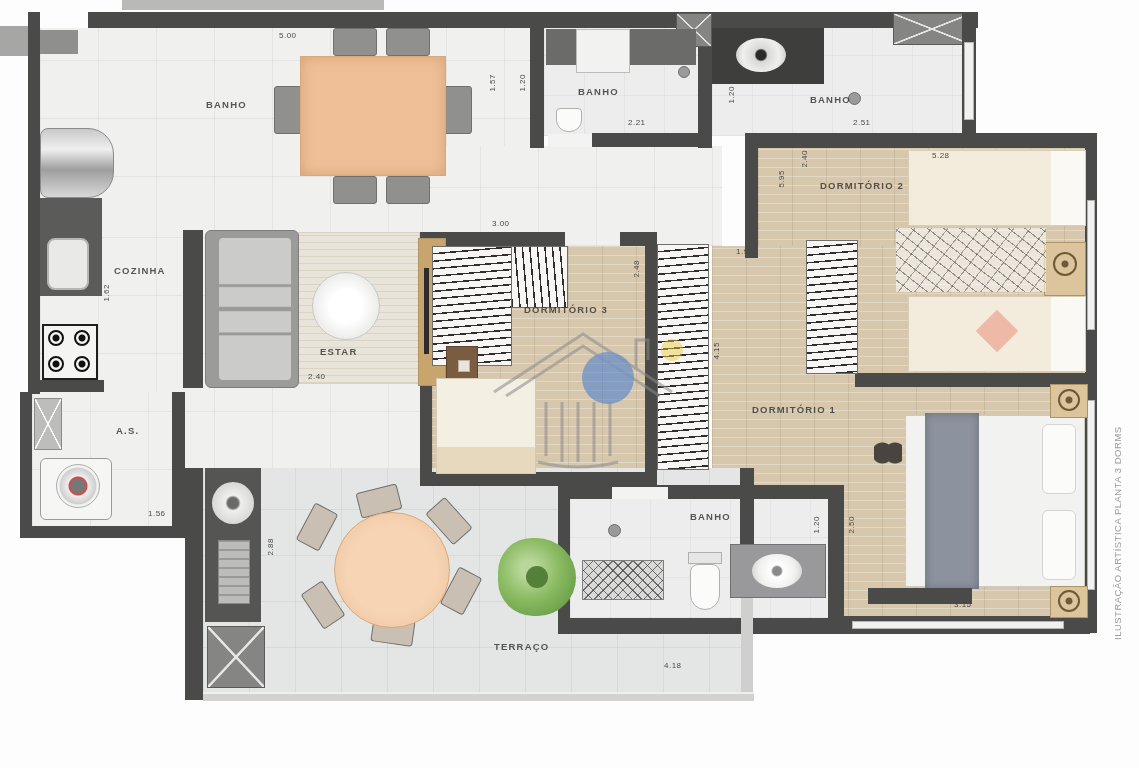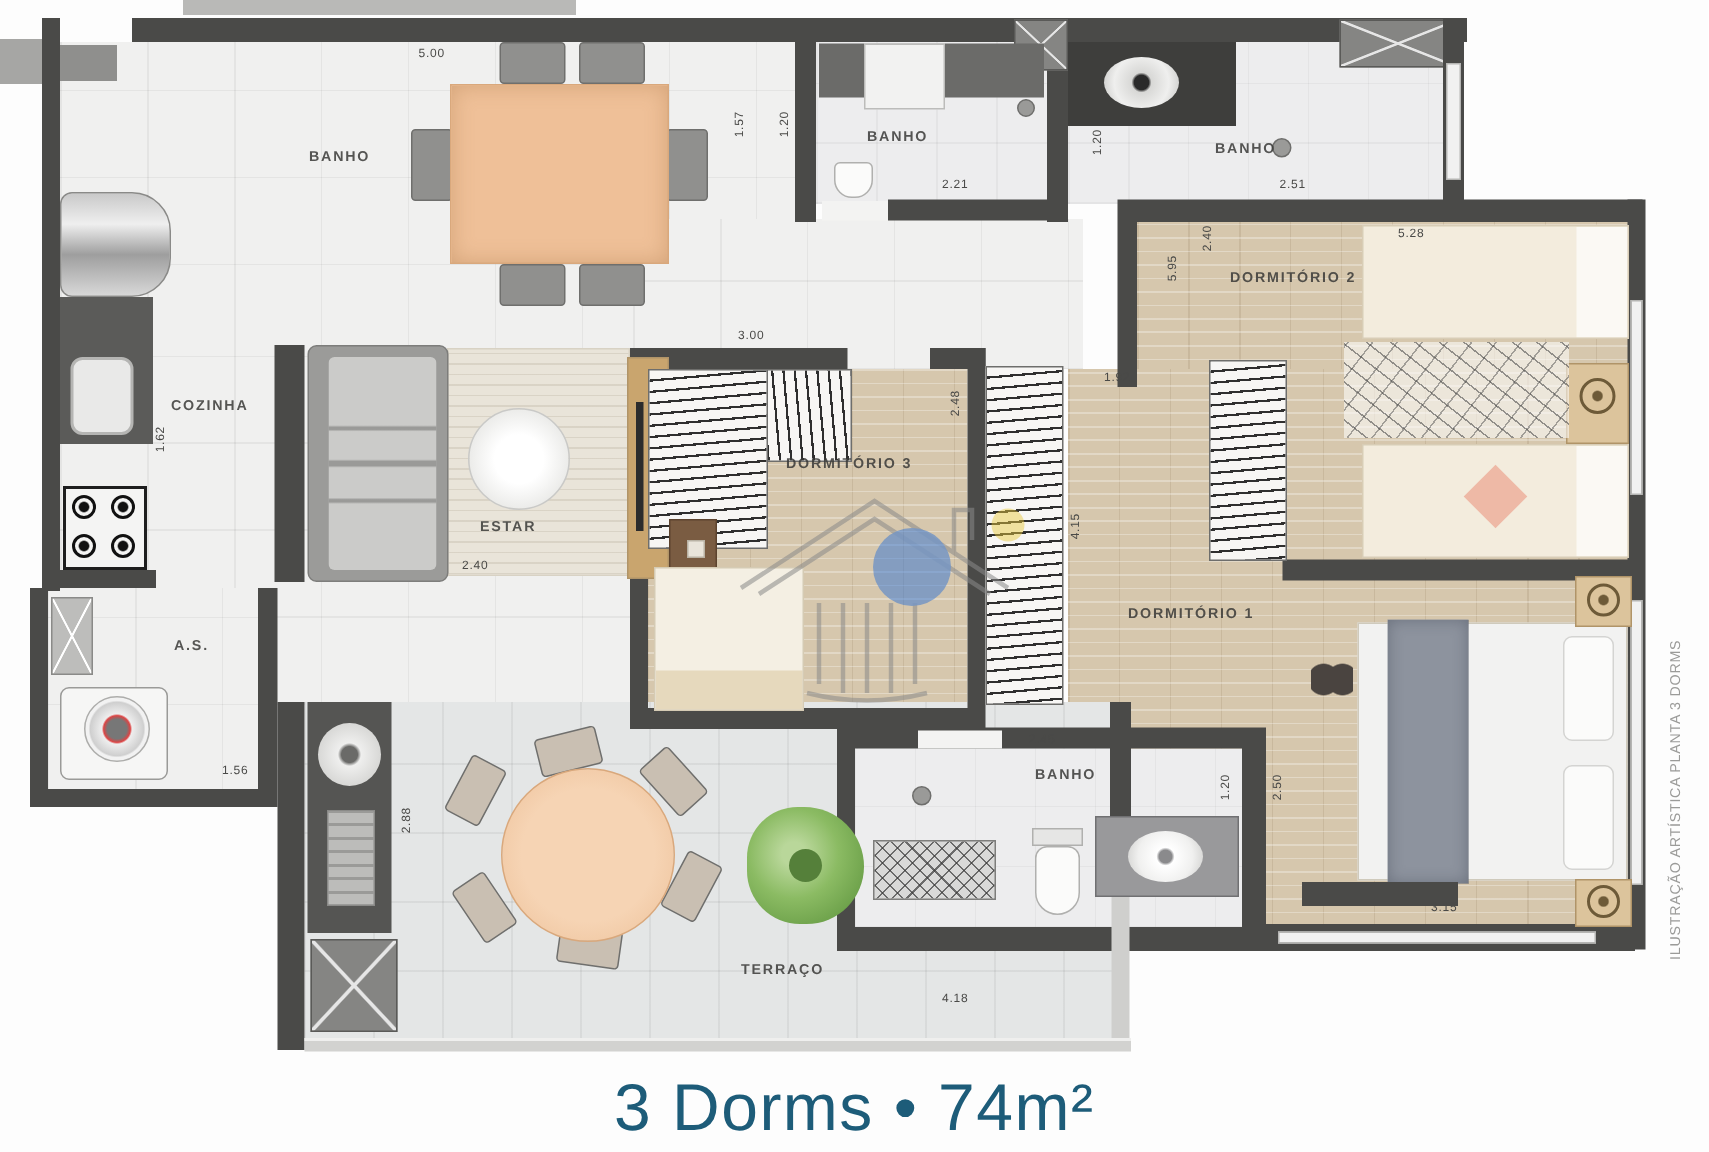--- a/index.html
+++ b/index.html
@@ -232,18 +232,17 @@
   <div class="dim" style="left:736px;top:247px;">1.92</div>
   <div class="dimv" style="left:712px;top:342px;">4.15</div>
   <div class="dim" style="left:308px;top:372px;">2.40</div>
   <div class="dimv" style="left:102px;top:284px;">1.62</div>
   <div class="dim" style="left:124px;top:509px;margin-left:24px;">1.56</div>
   <div class="dimv" style="left:266px;top:538px;">2.88</div>
   <div class="dim" style="left:686px;top:488px;">2.45</div>
   <div class="dimv" style="left:812px;top:516px;">1.20</div>
   <div class="dimv" style="left:847px;top:516px;">2.50</div>
   <div class="dim" style="left:954px;top:600px;">3.15</div>
-  <div class="dim" style="left:628px;top:661px;">4.18</div>
+  <div class="dim" style="left:664px;top:661px;">4.18</div>
 
   <div class="sidenote" style="left:1112px;top:410px;height:230px;">ILUSTRAÇÃO ARTÍSTICA PLANTA 3 DORMS</div>
-  <div class="caption">3 Dorms • 74m²</div>
 
 </div>
 
 </body></html>

